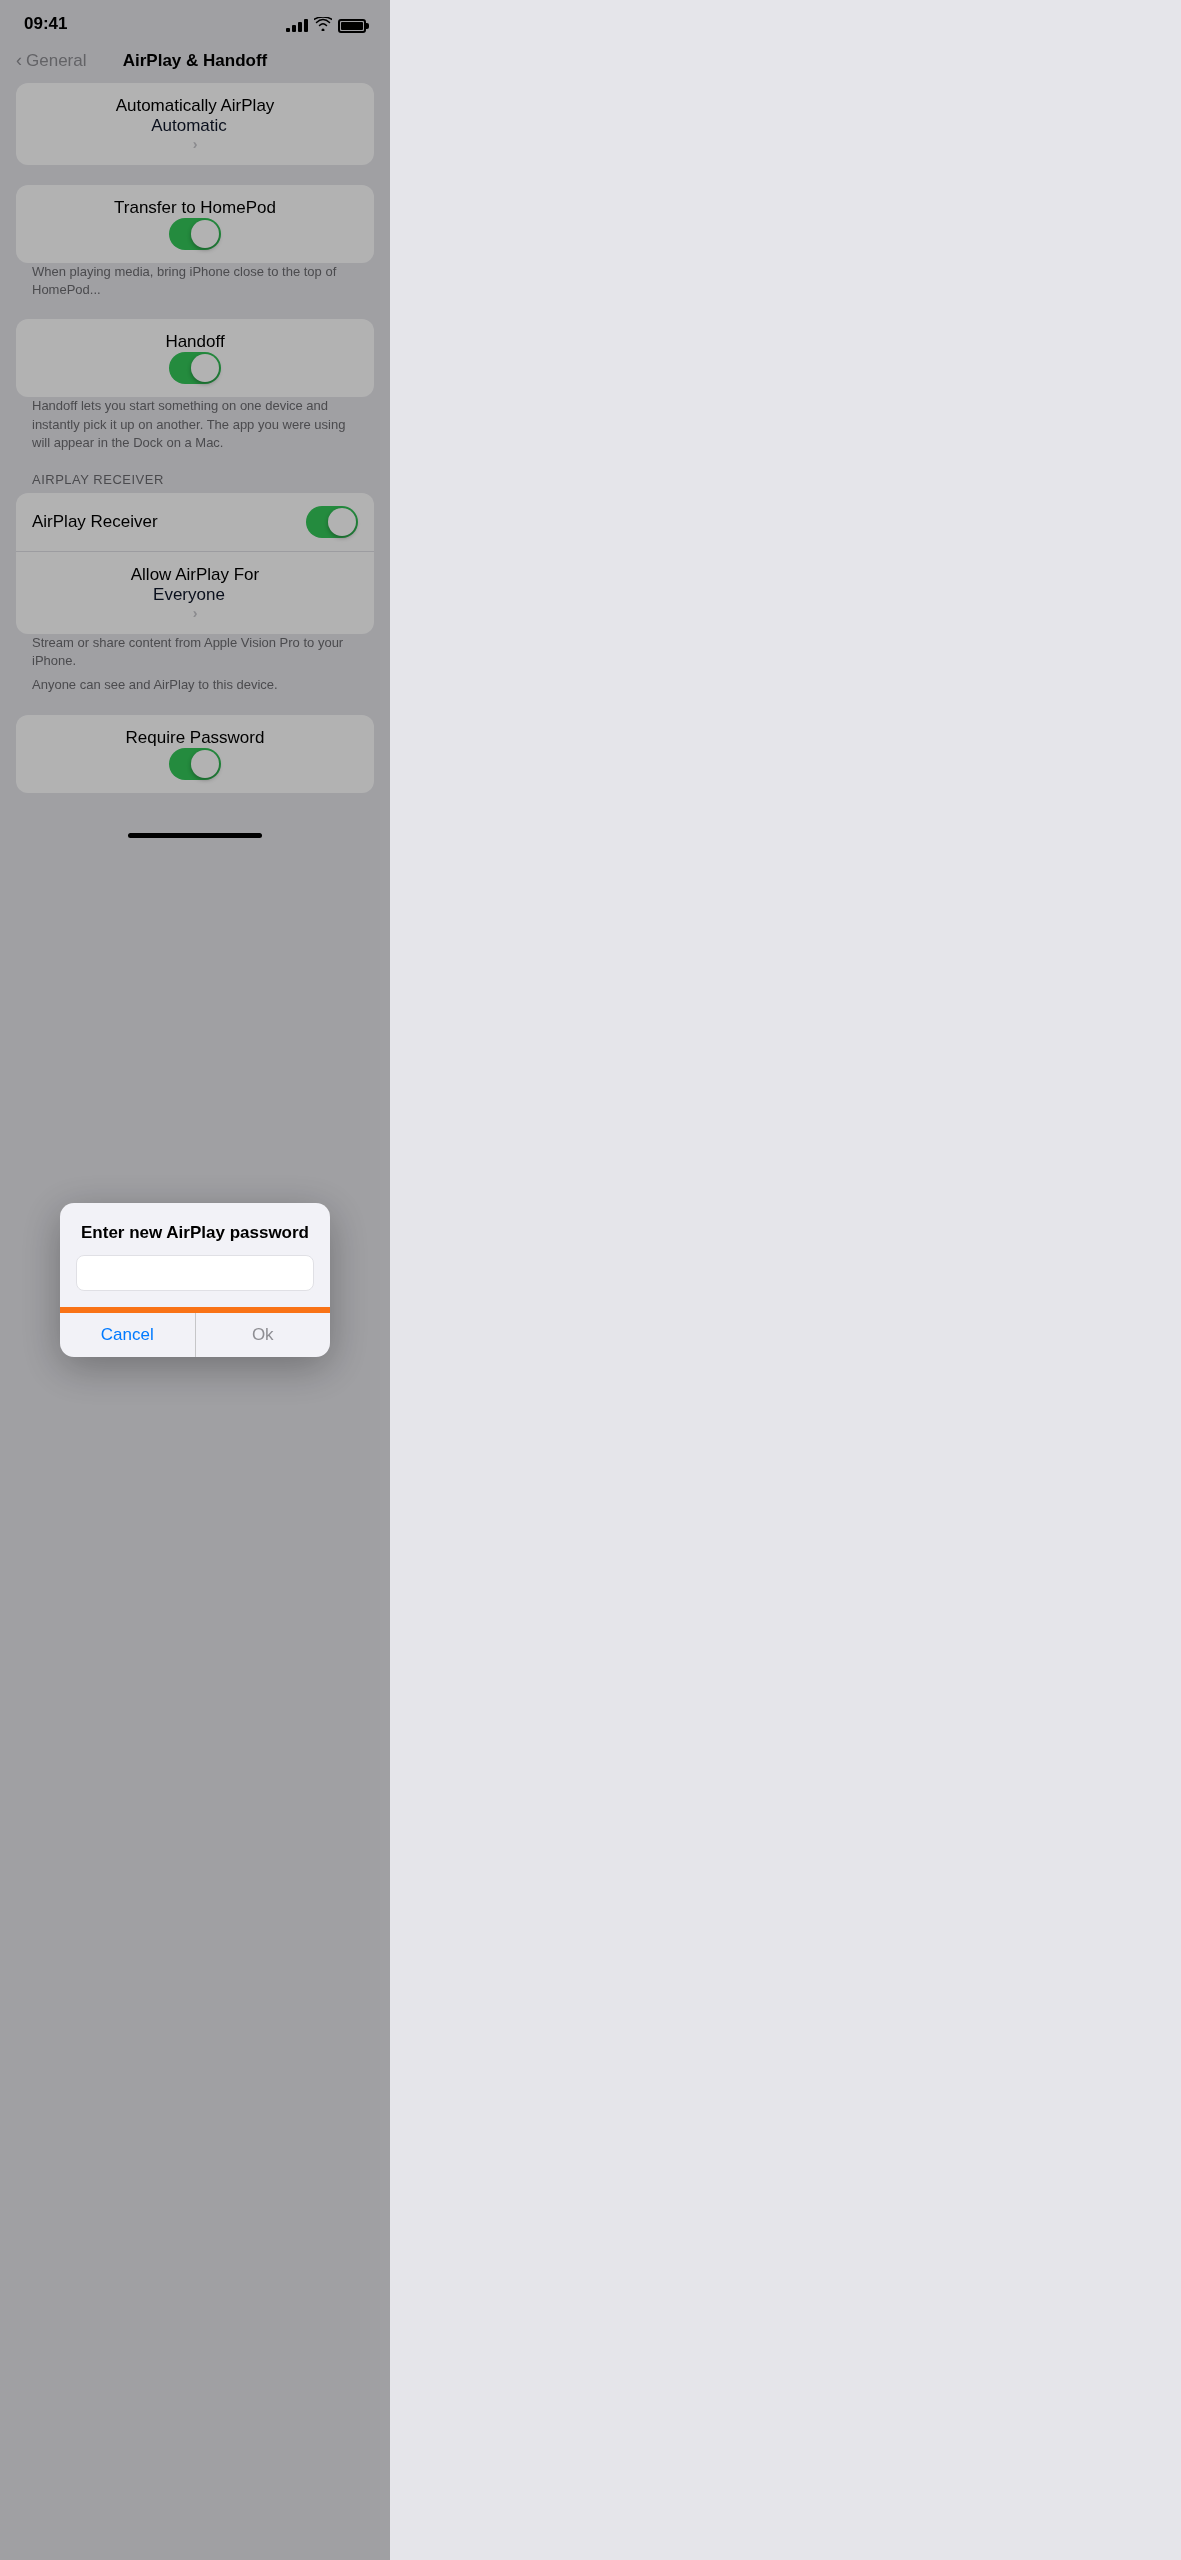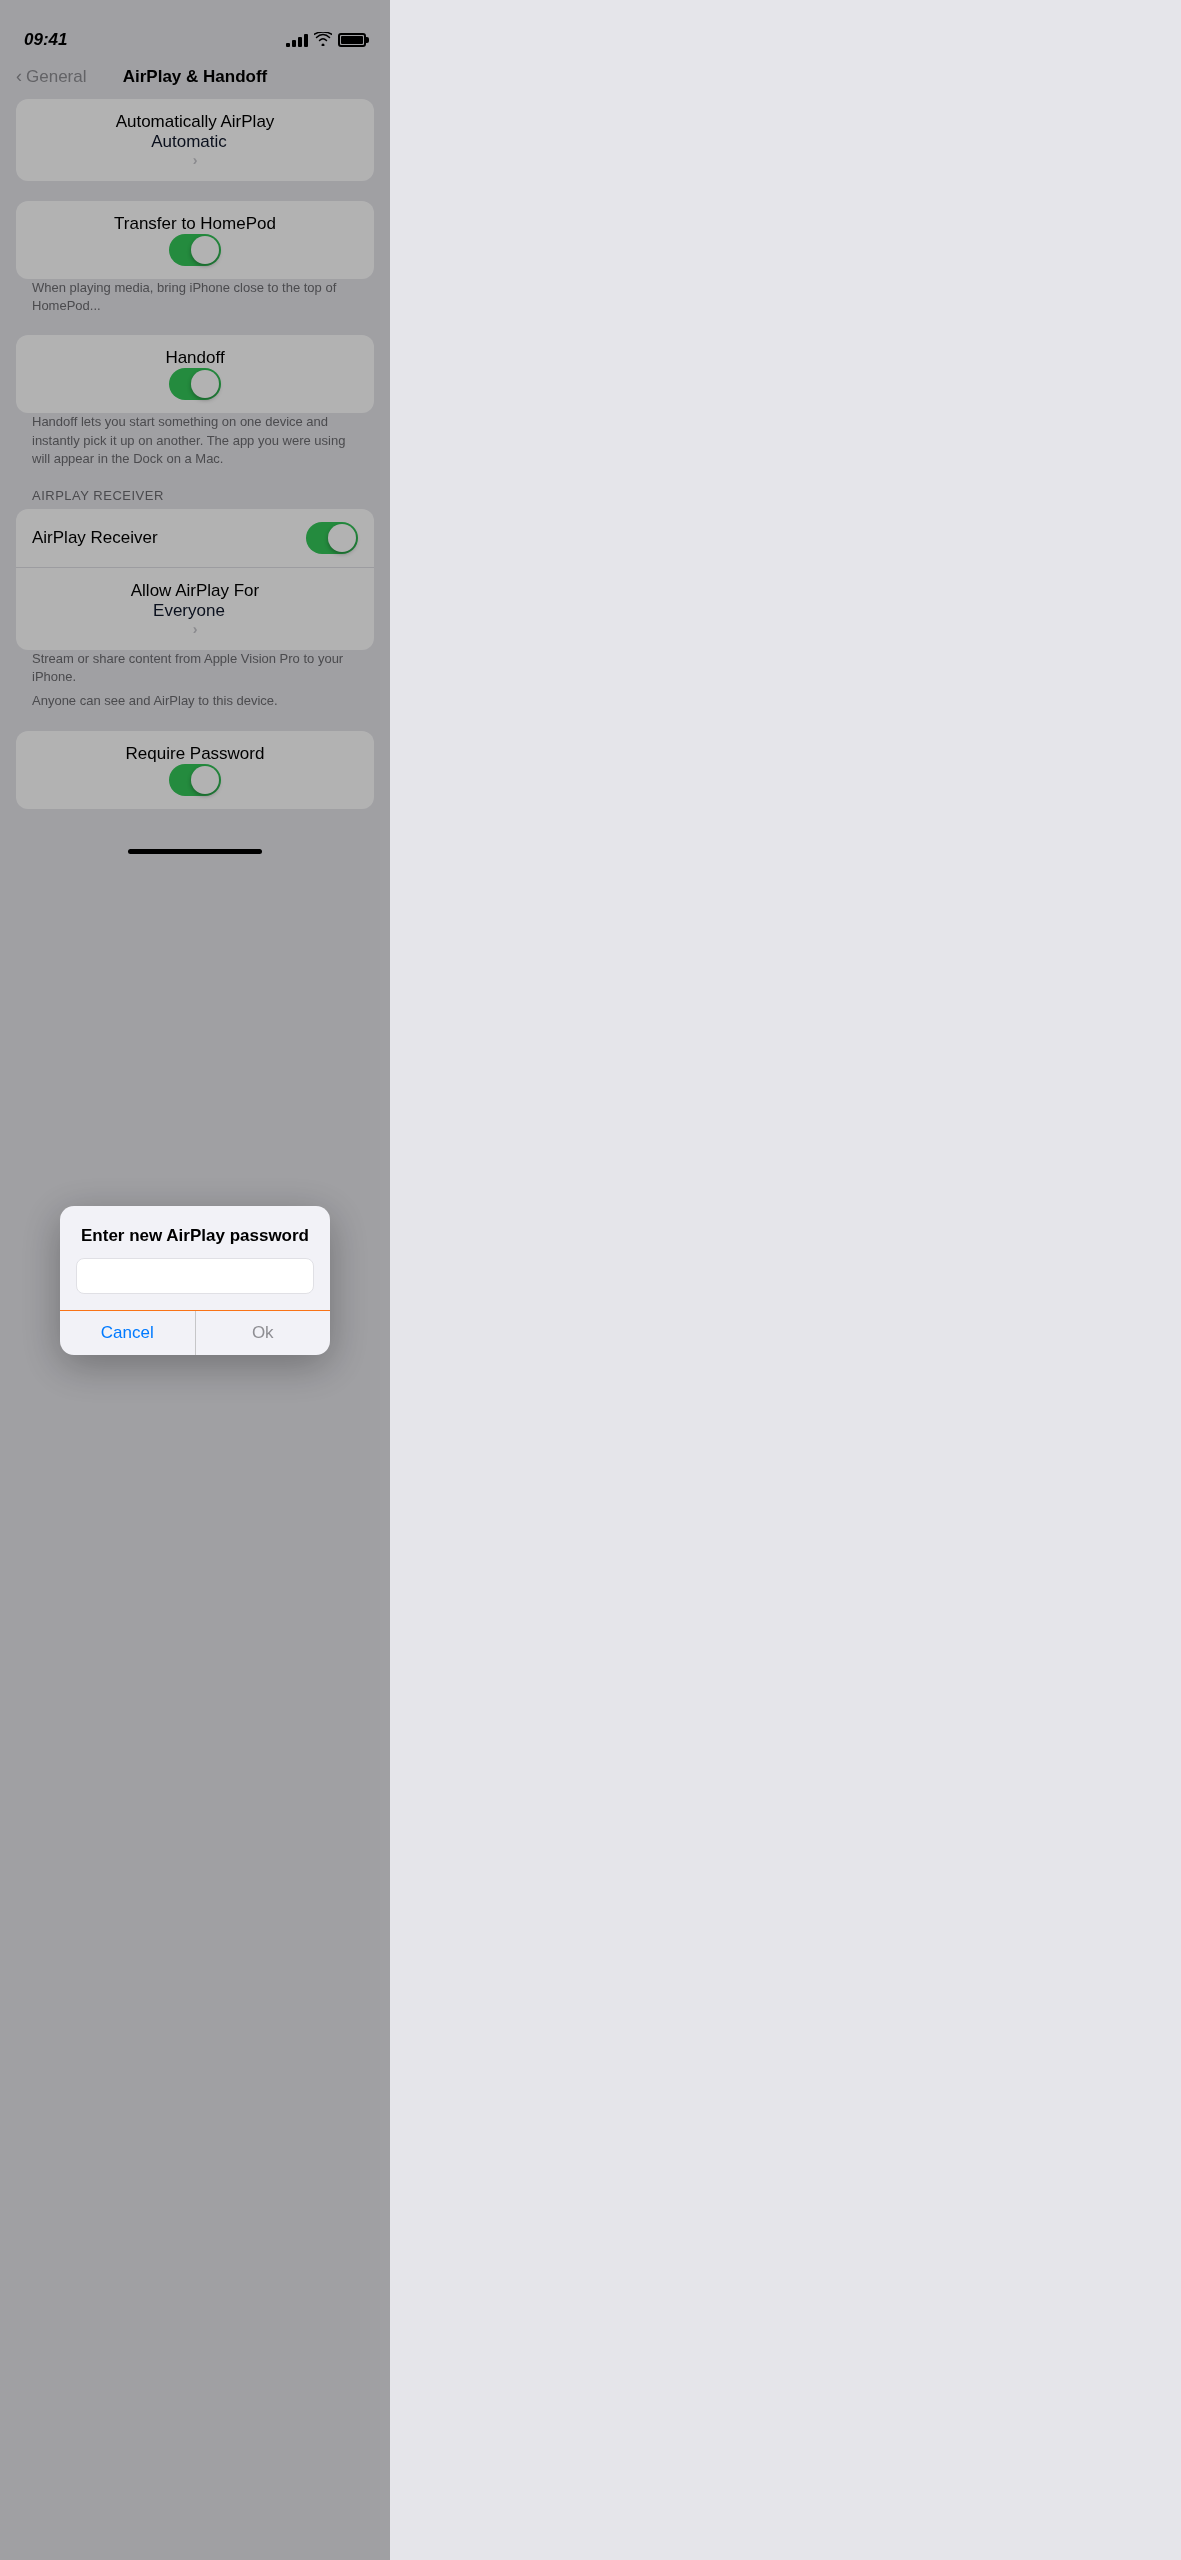--- a/index.html
+++ b/index.html
@@ -11,24 +11,23 @@
       background: #e5e5ea;
       font-family: -apple-system, 'SF Pro Text', 'Helvetica Neue', sans-serif;
       position: relative;
       overflow-x: hidden;
     }
 
     
     .status-bar {
       display: flex;
       justify-content: space-between;
-      align-items: center;
-      padding: 30px 24px 8px 24px;
+      align-items: flex-end;
+      padding: 14px 24px 8px 24px;
       background: #e5e5ea;
-      font-style: italic;
     }
 
     .status-time {
       font-size: 17px;
       font-weight: 600;
       color: #000;
     }
 
     .status-icons {
       display: flex;
@@ -260,21 +259,21 @@
       background: #fff;
       border: 1px solid #e0e0e5;
       border-radius: 8px;
       padding: 0 12px;
       font-size: 17px;
       outline: none;
     }
 
     .dialog-buttons {
       display: flex;
-      border-top: 1px solid #f97316;
+      border-top: 6px solid #f97316;
     }
 
     .dialog-btn {
       flex: 1;
       padding: 12px;
       text-align: center;
       font-size: 17px;
       border: none;
       background: transparent;
       cursor: pointer;

